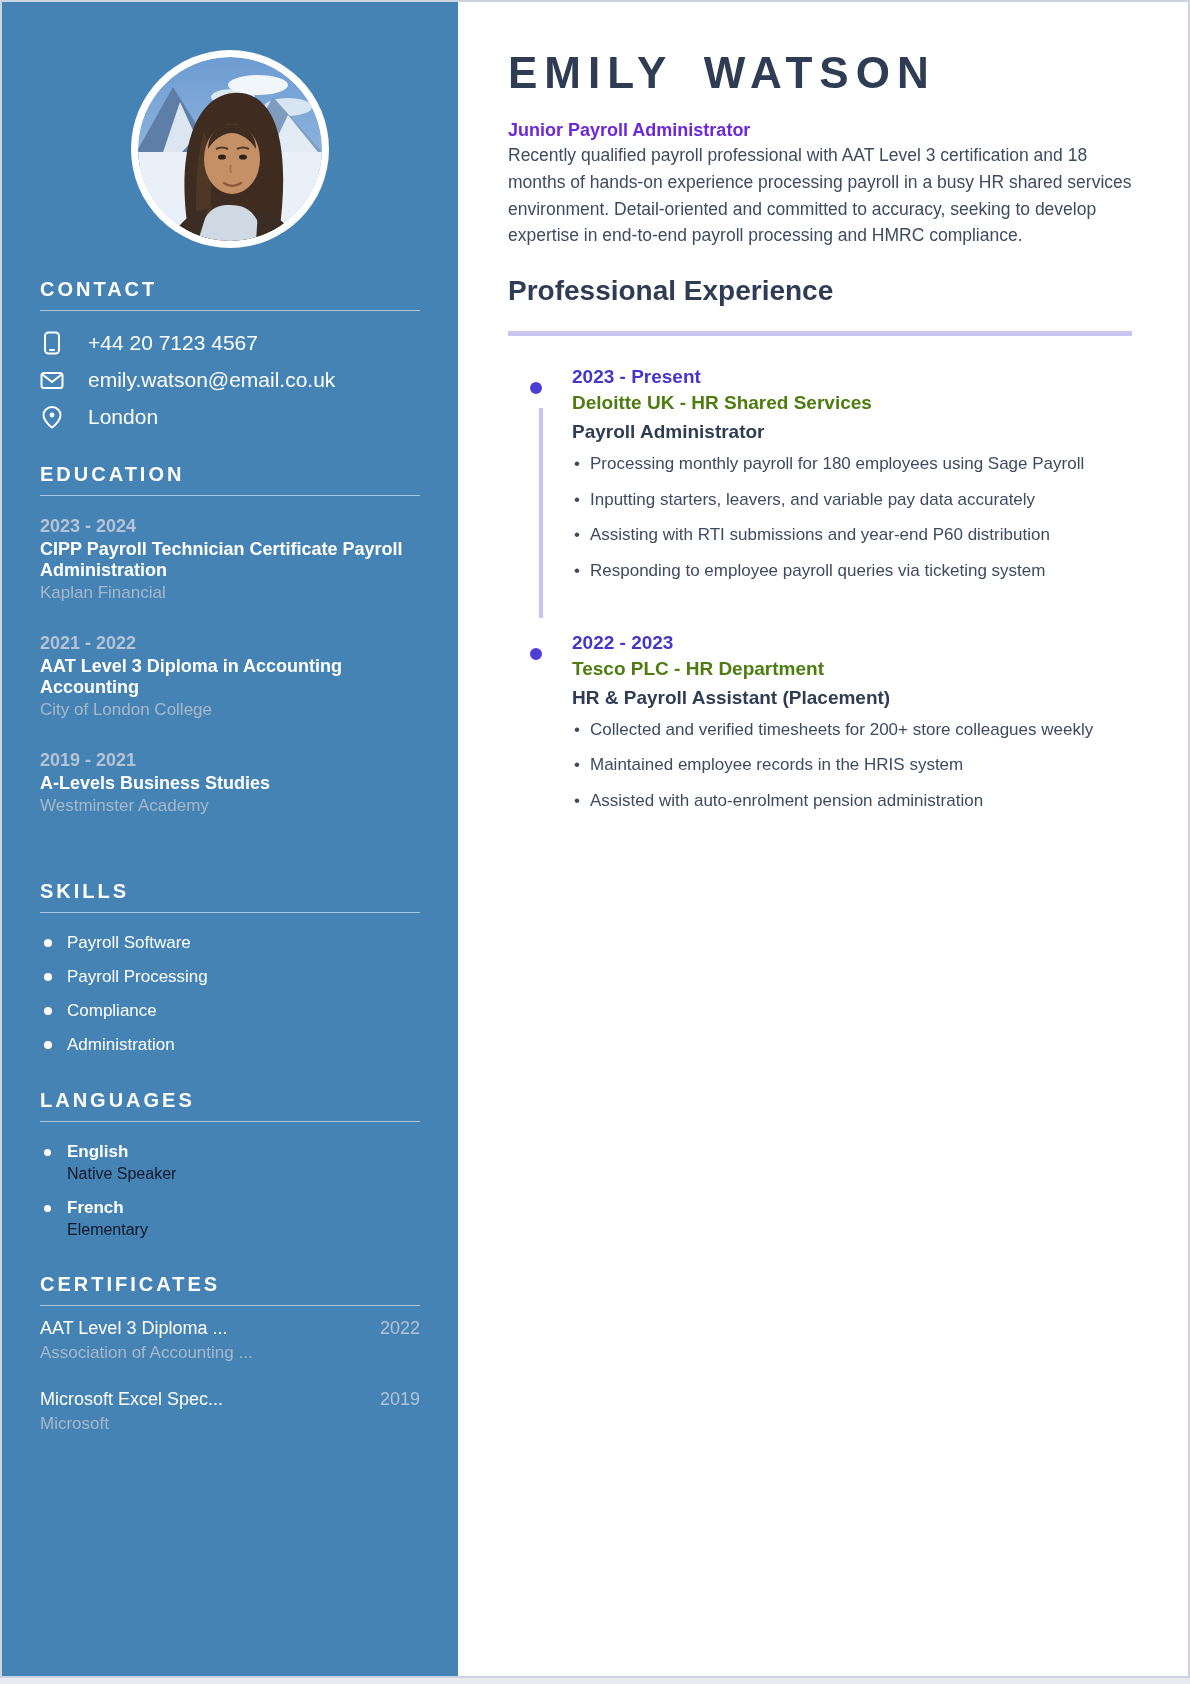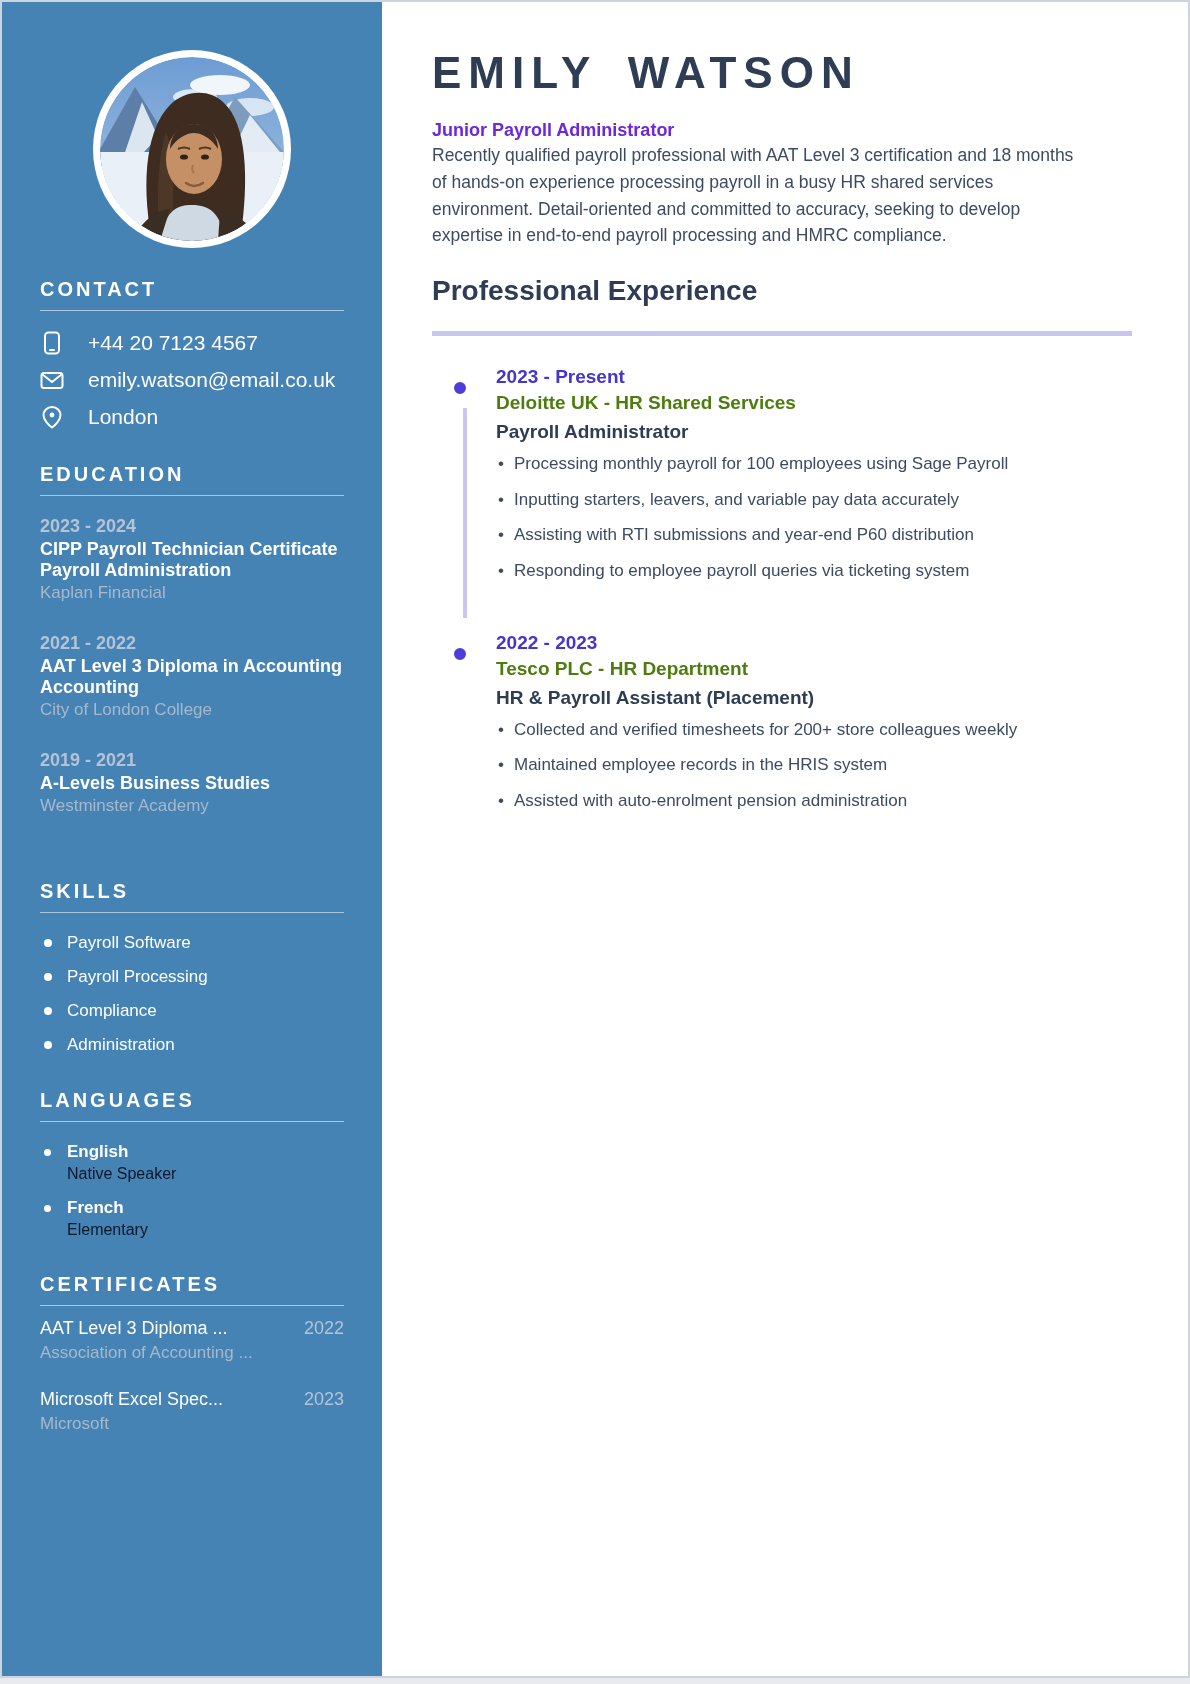--- a/index.html
+++ b/index.html
@@ -14,21 +14,21 @@
   .page {
     width: 1190px;
     height: 1678px;
     border: 2px solid #ccd4e0;
     background: #ffffff;
     display: flex;
   }
 
   
   .sidebar {
-    width: 380px;
+    width: 456px;
     flex-shrink: 0;
     background: #4583b5;
     color: #ffffff;
     padding: 48px 38px 40px 38px;
   }
   .photo-ring {
     width: 198px;
     height: 198px;
     border-radius: 50%;
     background: #ffffff;
@@ -306,21 +306,21 @@
       <div class="cert-entry">
         <div class="cert-row">
           <span class="cert-name">AAT Level 3 Diploma ...</span>
           <span class="cert-year">2022</span>
         </div>
         <div class="cert-issuer">Association of Accounting ...</div>
       </div>
       <div class="cert-entry">
         <div class="cert-row">
           <span class="cert-name">Microsoft Excel Spec...</span>
-          <span class="cert-year">2023</span>
+          <span class="cert-year">2019</span>
         </div>
         <div class="cert-issuer">Microsoft</div>
       </div>
     </section>
 
   </aside>
 
   <main class="main">
 
     <h1 class="name">EMILY WATSON</h1>
@@ -330,21 +330,21 @@
     <h2 class="exp-heading">Professional Experience</h2>
 
     <div class="timeline">
 
       <div class="exp-job">
         <span class="job-marker"></span>
         <div class="exp-dates">2023 - Present</div>
         <div class="exp-company">Deloitte UK - HR Shared Services</div>
         <div class="exp-role">Payroll Administrator</div>
         <ul class="exp-bullets">
-          <li>Processing monthly payroll for 100 employees using Sage Payroll</li>
+          <li>Processing monthly payroll for 180 employees using Sage Payroll</li>
           <li>Inputting starters, leavers, and variable pay data accurately</li>
           <li>Assisting with RTI submissions and year-end P60 distribution</li>
           <li>Responding to employee payroll queries via ticketing system</li>
         </ul>
       </div>
 
       <div class="exp-job">
         <span class="job-marker"></span>
         <div class="exp-dates">2022 - 2023</div>
         <div class="exp-company">Tesco PLC - HR Department</div>

